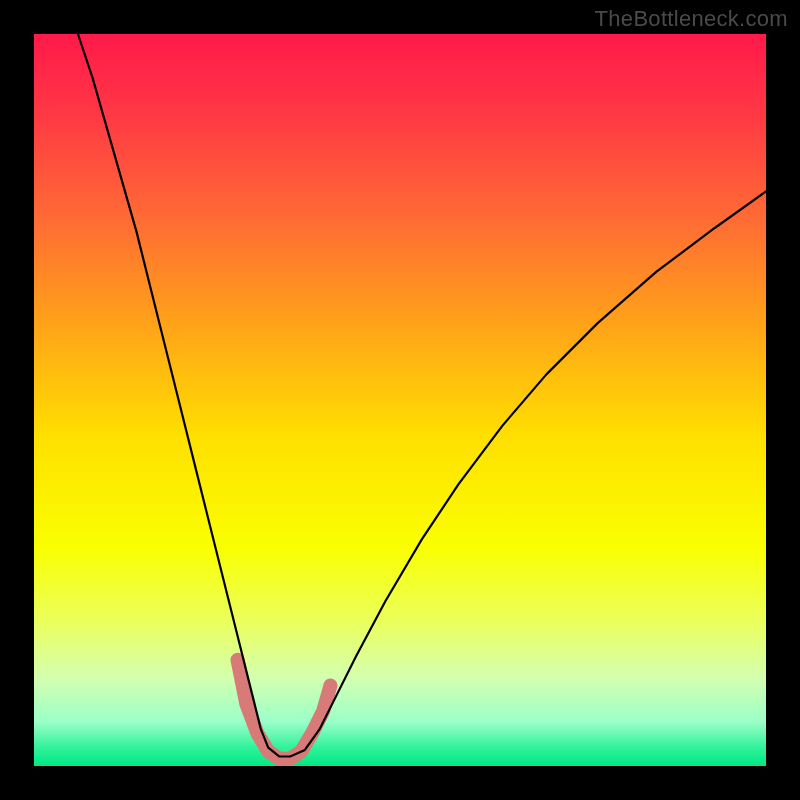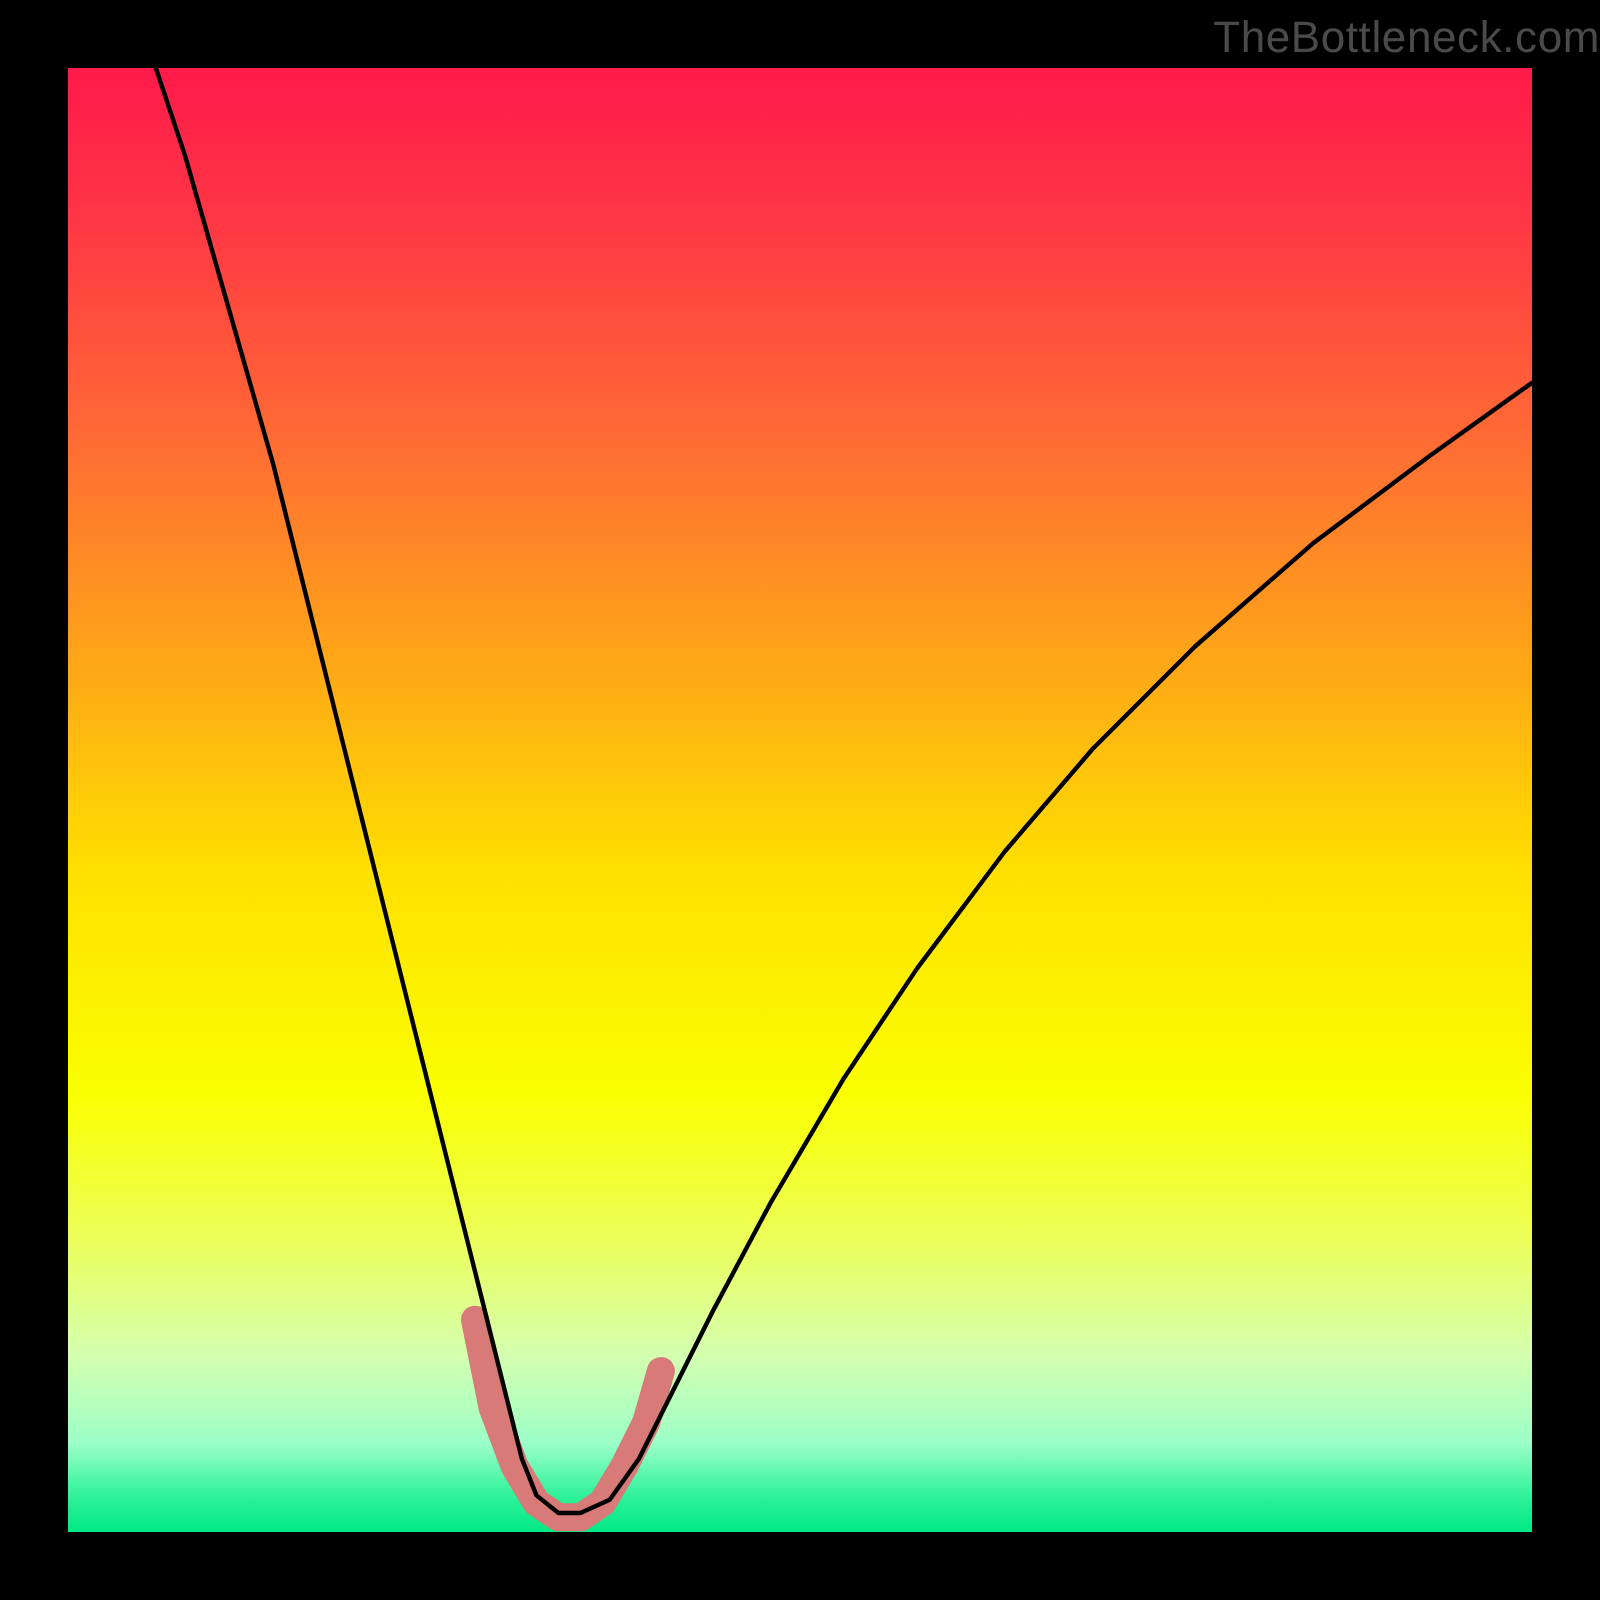--- a/index.html
+++ b/index.html
@@ -21,21 +21,21 @@
     position: absolute;
     left: 34px;
     top: 34px;
     width: 732px;
     height: 732px;
     overflow: hidden;
   }
   .watermark {
     position: absolute;
     top: 6px;
-    right: 0;
+    right: 12px;
     color: #4a4a4a;
     font-size: 22px;
     font-weight: 500;
     letter-spacing: 0.3px;
   }
   svg { display: block; }
 </style>
 </head>
 <body>
 

